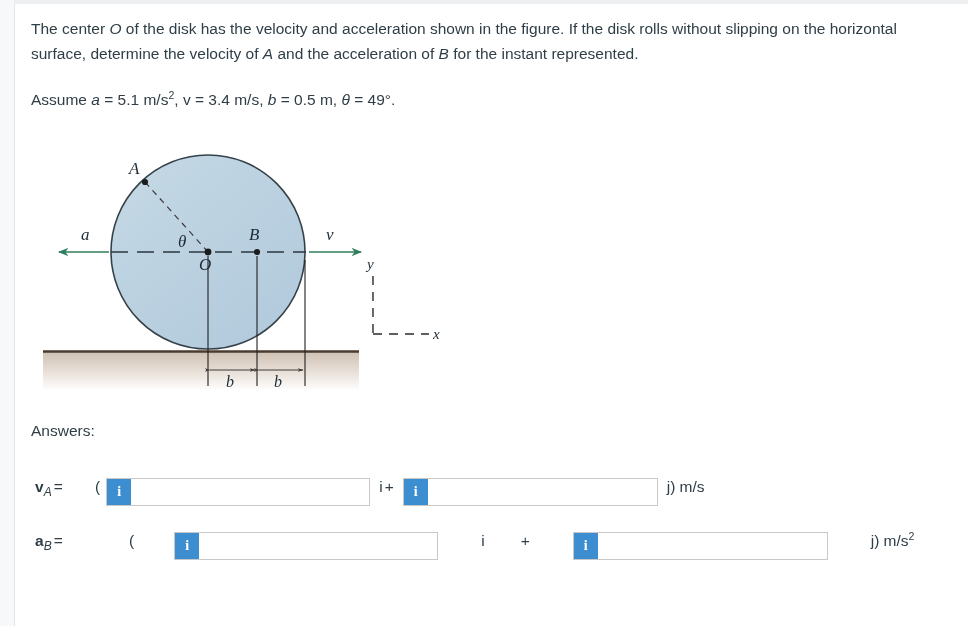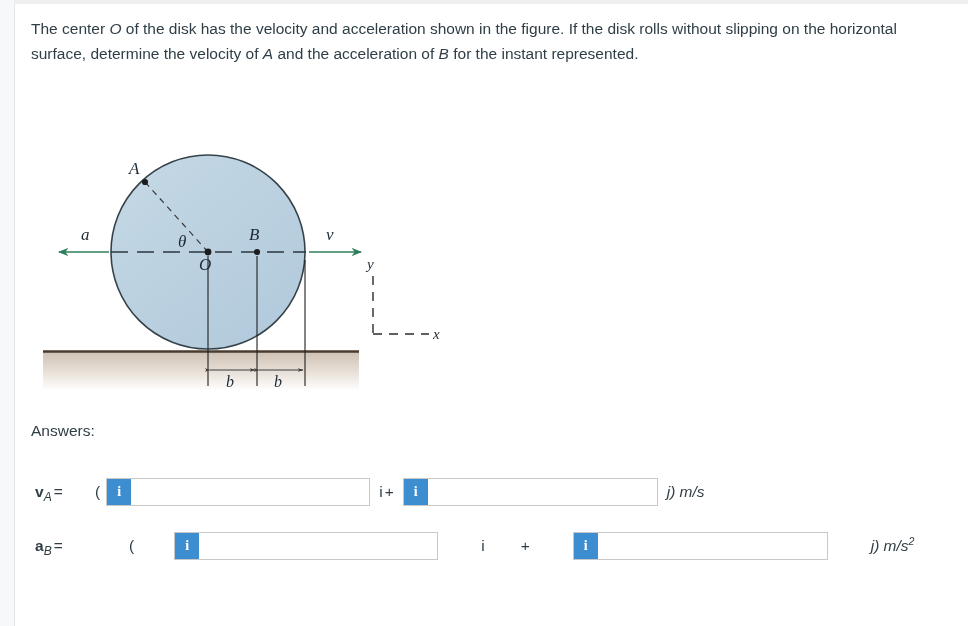--- a/index.html
+++ b/index.html
@@ -77,21 +77,20 @@
     left: 16px;
     top: 418px;
     font-size: 15.5px;
     color: #2f3e46;
     text-align: center;
   }
   .ans-row {
     position: absolute;
     left: 20px;
     display: flex;
-    align-items: center;
     font-size: 15.5px;
     color: #2f3e46;
     white-space: nowrap;
   }
   #row-va { top: 474px; }
   #row-ab { top: 528px; gap: 34px; }
 
   .ans-sym {
     display: inline-block;
     width: 52px;
@@ -142,36 +141,39 @@
     font-size: 14px;
     color: #2f3e46;
     background: transparent;
   }
   .unit-i {
     margin-left: 9px;
     margin-right: 2px;
     font-size: 15.5px;
   }
   .plus { margin-right: 9px; font-size: 15.5px; }
-  .unit-tail { margin-left: 9px; font-size: 15.5px; font-style: italic; }
+  .unit-tail { margin-left: 9px; font-size: 15.5px; }
 </style>
 </head>
 <body>
 
 <div id="page">
 
   <div id="left-gutter"></div>
   <div id="top-rule"></div>
 
   <div id="content">
 
     <div class="prompt">
       <span>The center </span><em>O</em><span> of the disk has the velocity and acceleration shown in the figure. If the disk rolls without slipping on the horizontal surface, determine the velocity of </span><em>A</em><span> and the acceleration of </span><em>B</em><span> for the instant represented.</span>
     </div>
 
+    <div class="assume">
+      <span>Assume </span><em>a</em><span> = 5.1 m/s</span><sup class="sm">2</sup><span>, v = 3.4 m/s, </span><em>b</em><span> = 0.5 m, </span><em>θ</em><span> = 49°.</span>
+    </div>
 
     <div id="figure">
       <svg width="430" height="268" viewBox="0 0 430 268" xmlns="http://www.w3.org/2000/svg">
         <defs>
           <linearGradient id="groundGrad" x1="0" y1="0" x2="0" y2="1">
             <stop offset="0%" stop-color="#cdbfb2"></stop>
             <stop offset="55%" stop-color="#e8e0d8"></stop>
             <stop offset="100%" stop-color="#fdfcfb"></stop>
           </linearGradient>
           <linearGradient id="diskGrad" x1="0.15" y1="0.1" x2="0.85" y2="0.95">

